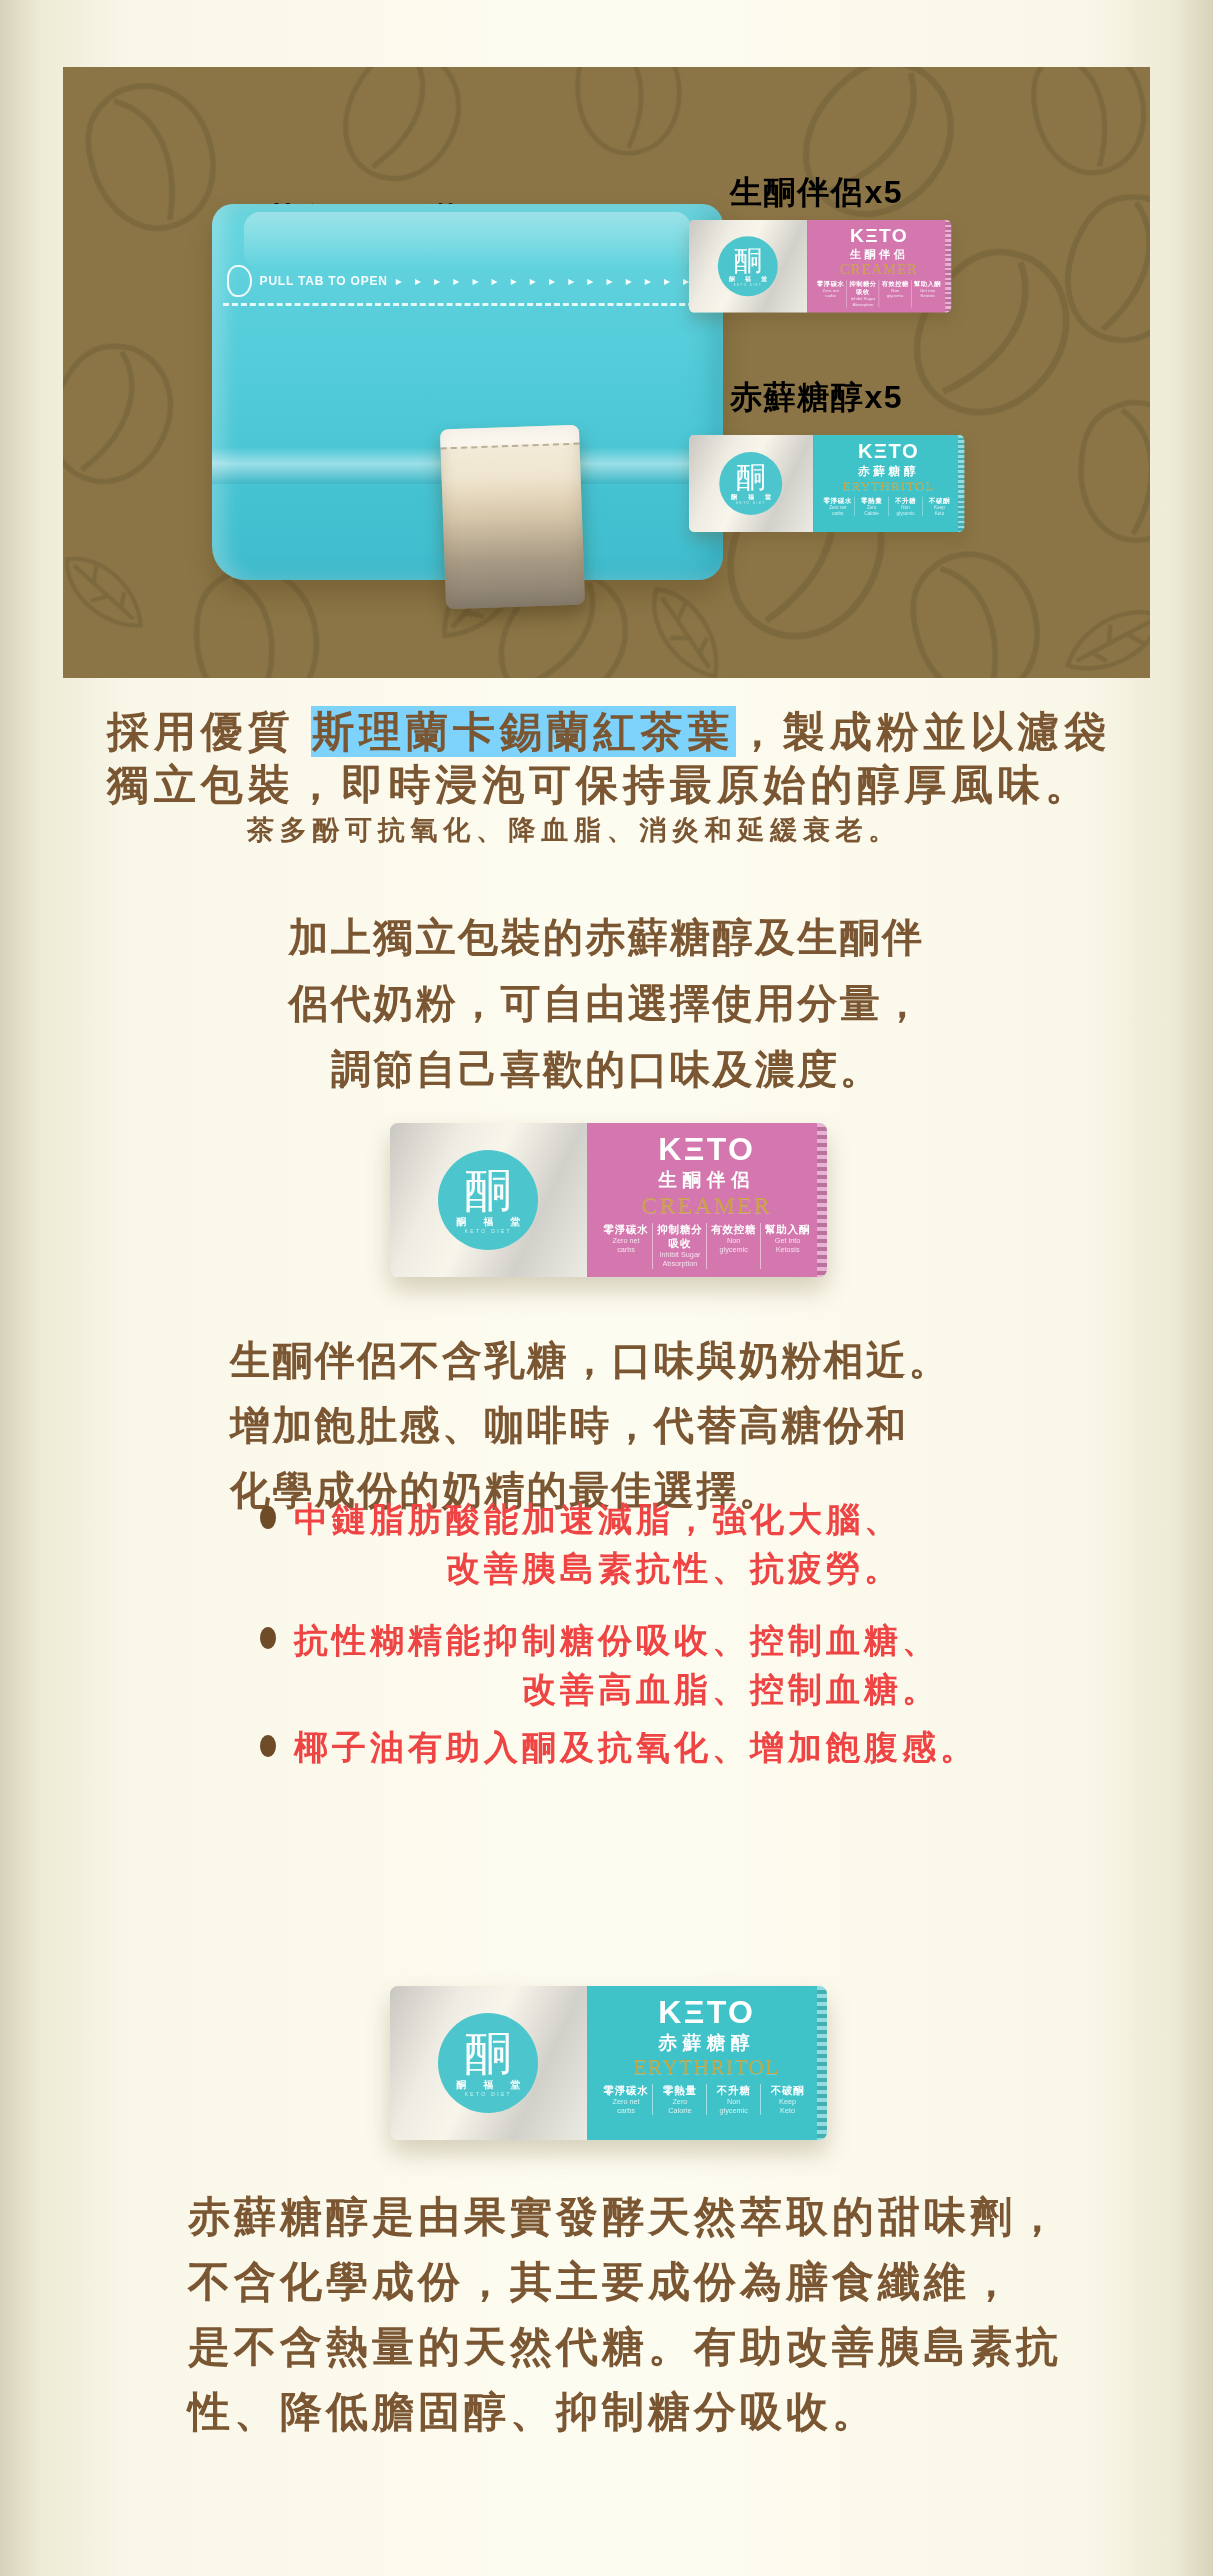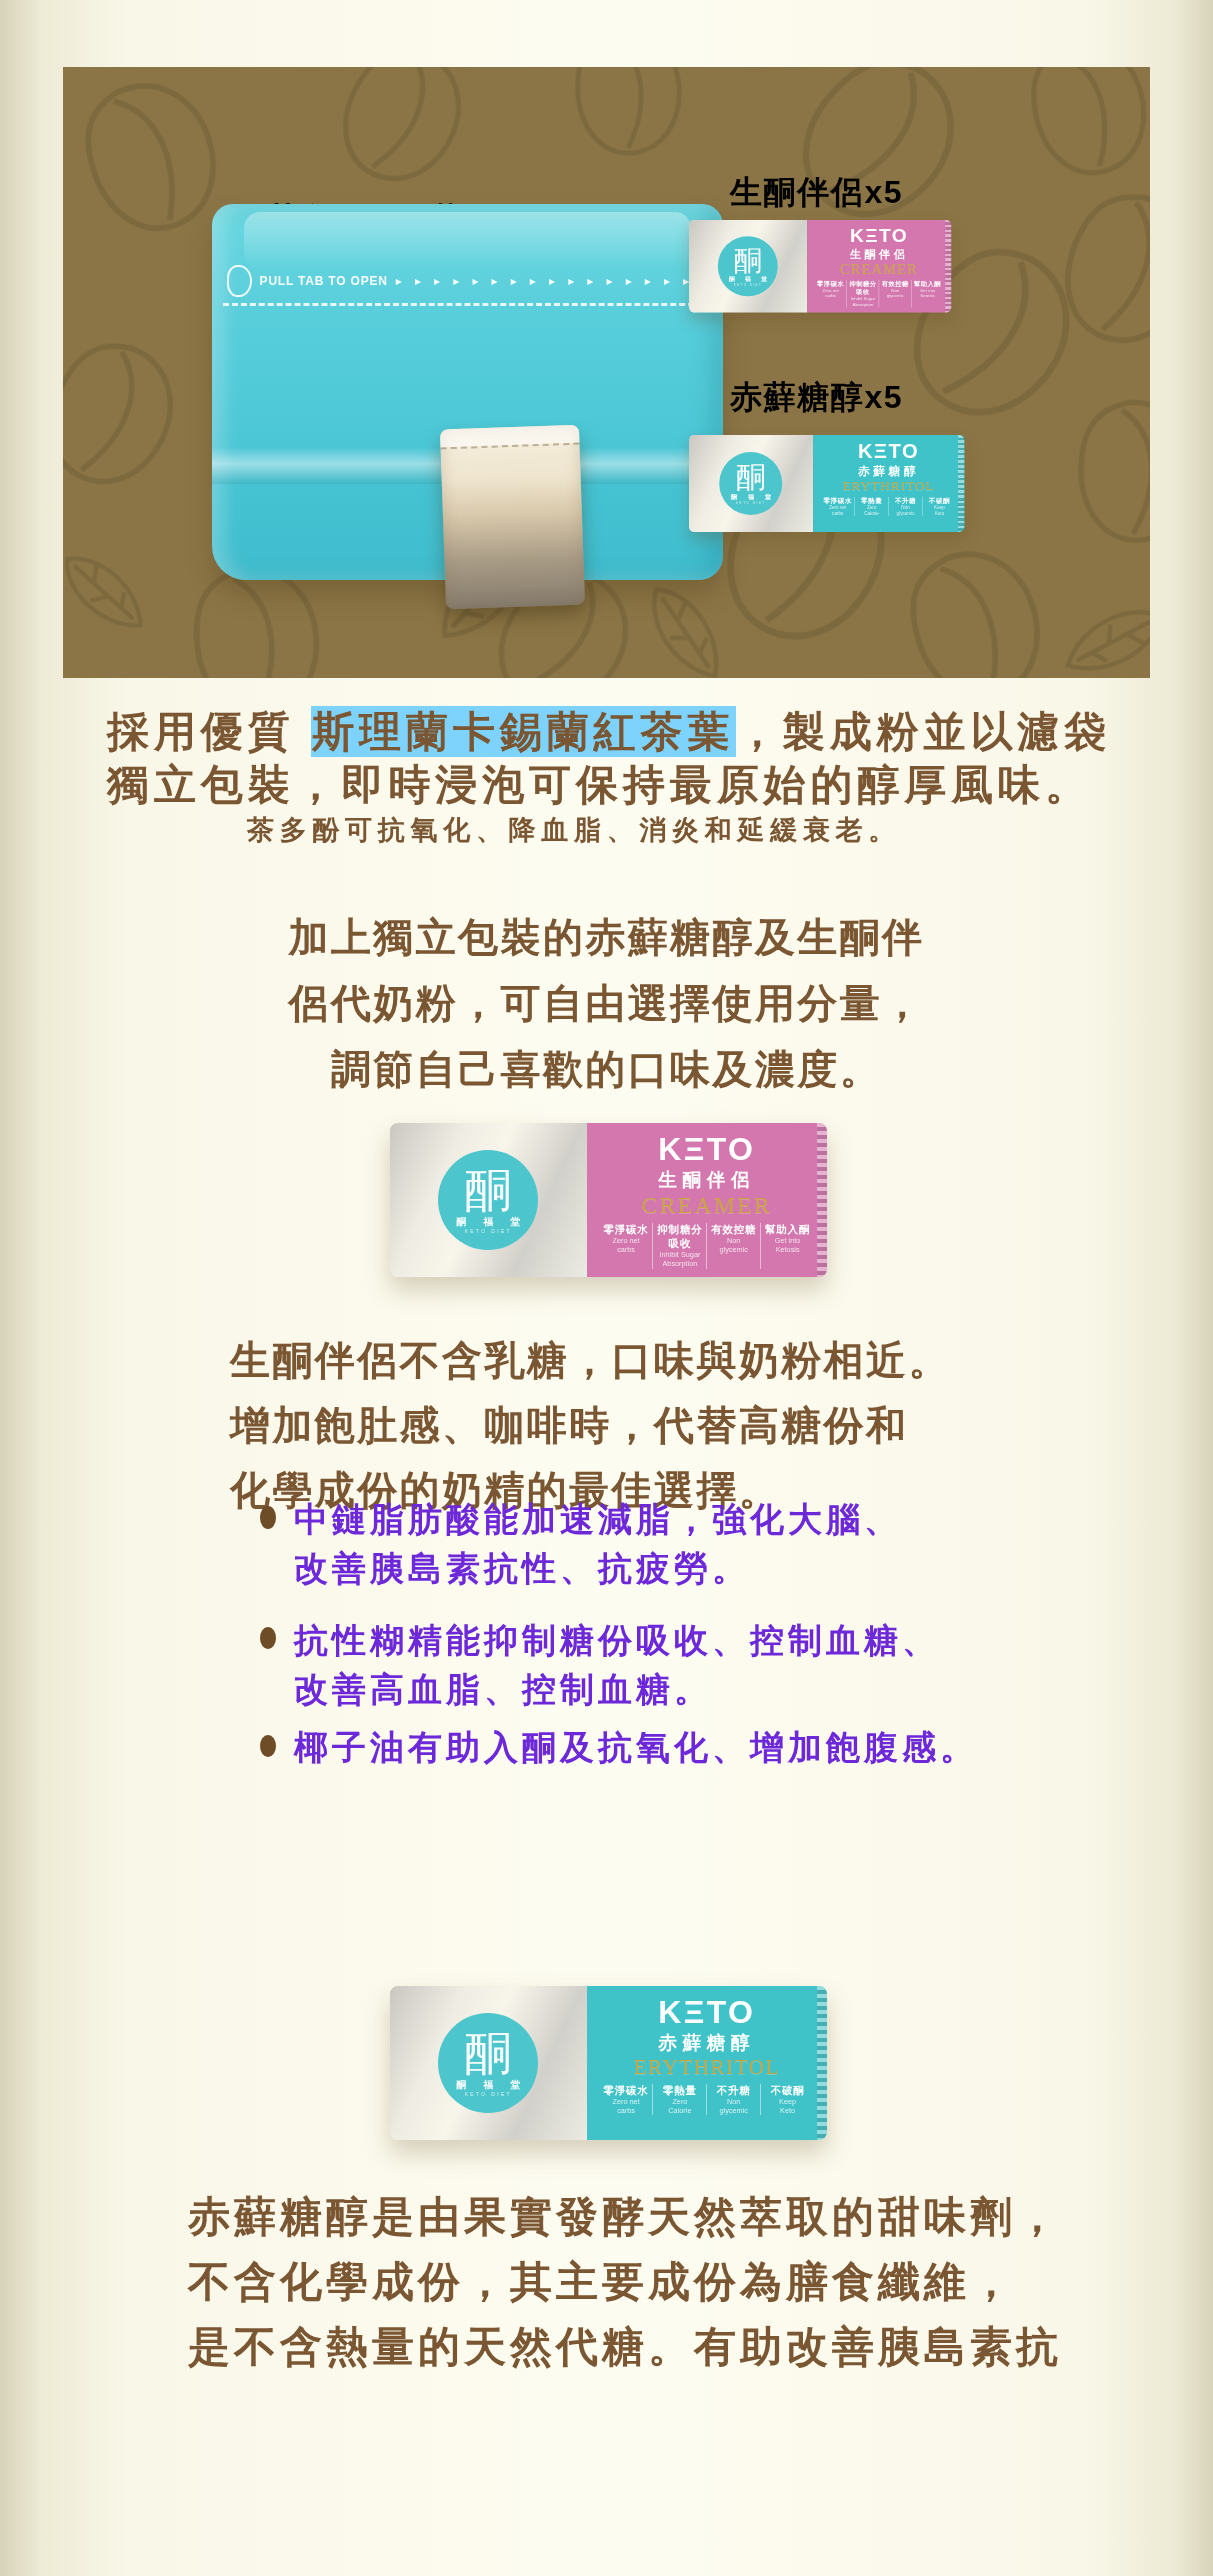--- a/index.html
+++ b/index.html
@@ -64,21 +64,21 @@
   .combo{left:0;width:1213px;top:904px;text-align:center;font-size:40px;letter-spacing:2.4px;}
   .combo .tline{line-height:66px;}
   .creamer-desc{left:230px;top:1328px;font-size:40px;letter-spacing:2.4px;}
   .creamer-desc .tline{line-height:65px;}
   .bullets{left:260px;top:1495px;width:776px;}
   .bullet-row{display:flex;gap:18px;}
   .bullet-row.m1{margin-bottom:22.6px;}
   .bullet-row.m2{margin-bottom:24px;}
   .bullet-row.m3{margin-bottom:9.7px;}
   .bullet-dot{width:16px;height:22.6px;background:#6f4c28;border-radius:50%;margin-top:11.3px;flex:none;}
-  .bullet-text{font-size:34px;letter-spacing:4px;color:#6d28d9;font-weight:700;}
+  .bullet-text{font-size:34px;letter-spacing:4px;color:#ef4444;font-weight:700;text-align:right;}
   .bullet-text .tline{line-height:49px;}
   .ery-desc{left:188px;top:2184px;font-size:42px;letter-spacing:4px;}
   .ery-desc .tline{line-height:65px;}
   .stick-pos-creamer{left:390px;top:1123px;}
   .stick-pos-ery{left:390px;top:1986px;}
   .mini-creamer{left:626px;top:153px;transform:scale(.6);}
   .mini-ery{left:626px;top:368px;transform:scale(.63);}
 </style>
 </head>
 <body>
@@ -331,14 +331,15 @@
         </div>
       </div>
     </div>
     <div class="crimp right"></div>
   </div>
 
 <div class="abs copy ery-desc">
     <div class="tline">赤蘚糖醇是由果實發酵天然萃取的甜味劑，</div>
     <div class="tline">不含化學成份，其主要成份為膳食纖維，</div>
     <div class="tline">是不含熱量的天然代糖。有助改善胰島素抗</div>
+    <div class="tline">性、降低膽固醇、抑制糖分吸收。</div>
   </div>
 
 
 </body></html>

